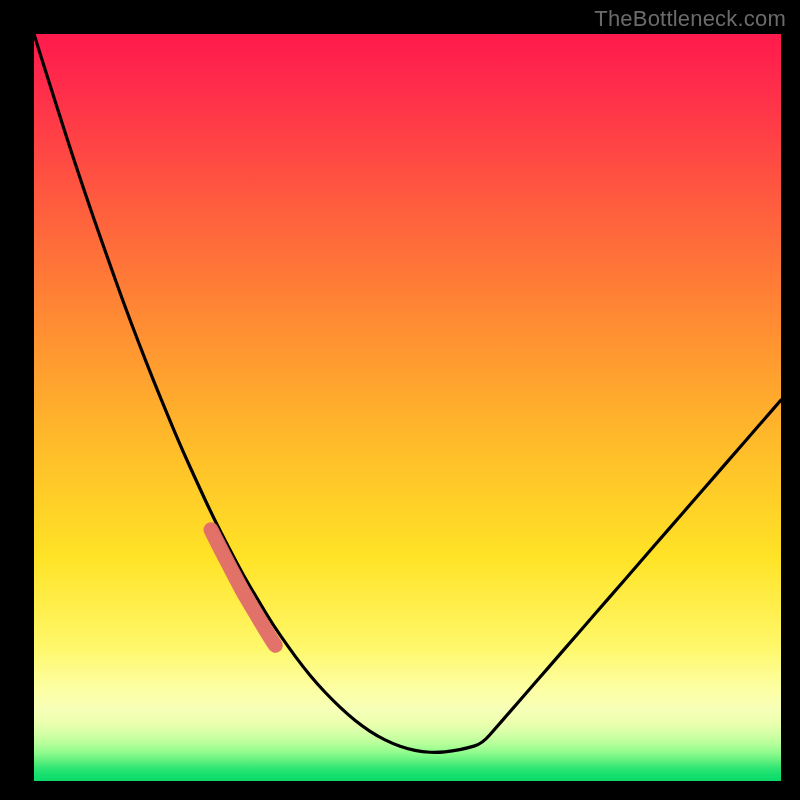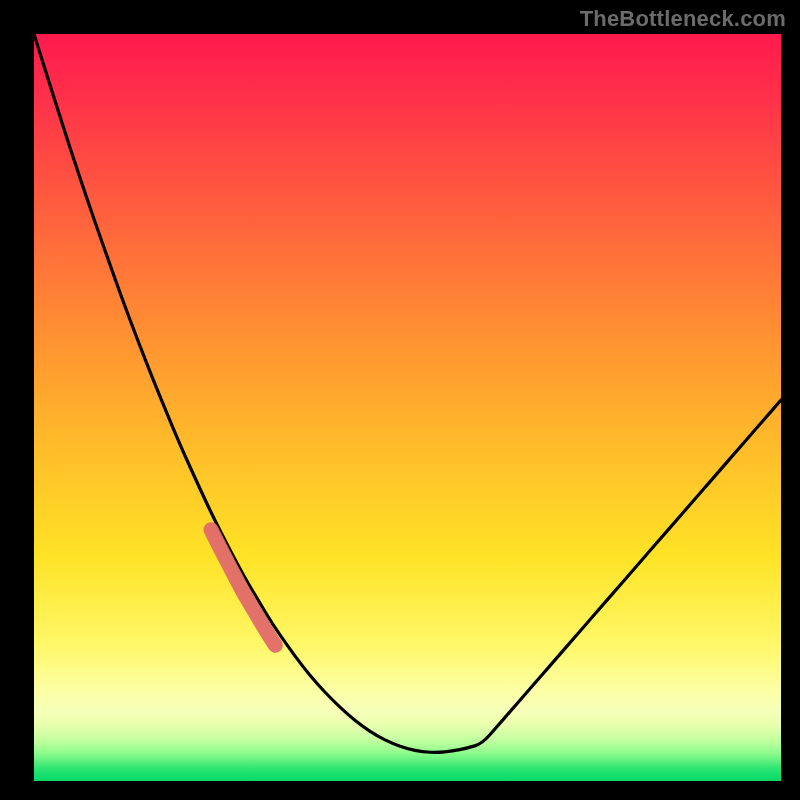--- a/index.html
+++ b/index.html
@@ -45,21 +45,21 @@
       #17df6e 99.1%,
       #0cd968 100%
     );
   }
   .watermark {
     position: absolute;
     top: 6px;
     right: 14px;
     font-family: Arial, Helvetica, sans-serif;
     font-size: 22px;
-    font-weight: 700;
+    font-weight: 400;
     color: #6b6b6b;
     letter-spacing: 0.2px;
     user-select: none;
   }
   svg.curve {
     position: absolute;
     left: 0;
     top: 0;
     width: 747px;
     height: 747px;

